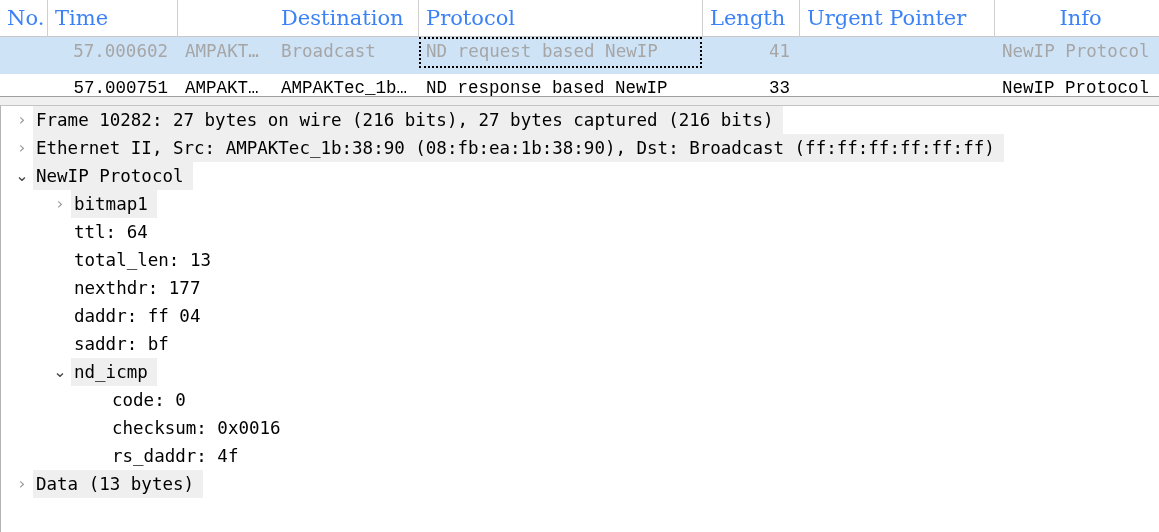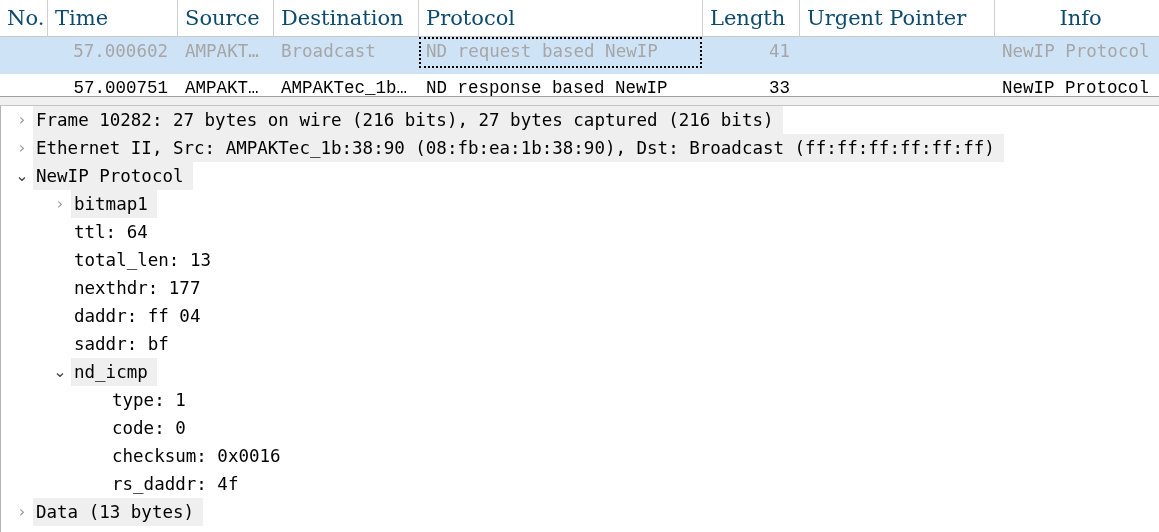--- a/index.html
+++ b/index.html
@@ -35,21 +35,21 @@
     background: #ffffff;
     border-bottom: 1px solid #c8c8c8;
   }
   .hcell {
     position: absolute;
     top: 0;
     height: 37px;
     line-height: 36px;
     font-family: "DejaVu Serif", serif;
     font-size: 21px;
-    color: #0c4a6e;
+    color: #3b82f6;
     padding-left: 7px;
     white-space: nowrap;
     overflow: hidden;
     border-right: 1px solid #cfcfcf;
   }
   .hcell.last { border-right: none; text-align: center; }
 
   .prow {
     position: relative;
     height: 37px;
@@ -131,21 +131,20 @@
 </style>
 </head>
 <body>
 
 <div id="app">
 
   <div id="packet-list">
     <div class="plist-header" id="plist-header">
         <div class="hcell" style="left: 0px; width: 48px;">No.</div>
         <div class="hcell" style="left: 48px; width: 130px;">Time</div>
-        <div class="hcell" style="left: 178px; width: 96px;">Source</div>
         <div class="hcell" style="left: 274px; width: 145px;">Destination</div>
         <div class="hcell" style="left: 419px; width: 284px;">Protocol</div>
         <div class="hcell" style="left: 703px; width: 97px;">Length</div>
         <div class="hcell" style="left: 800px; width: 195px;">Urgent Pointer</div>
         <div class="hcell last" style="left: 995px; width: 164px;">Info</div>
       </div>
     <div id="plist-rows">
         <div class="prow selected">
           <div class="pcell num" style="left: 0px; width: 48px;"></div>
           <div class="pcell num" style="left: 48px; width: 130px;">57.000602</div>
@@ -219,35 +218,30 @@
         <span class="tlabel">saddr: bf</span>
       </div>
       <div class="trow shaded">
         <span class="spacer" style="width: 48px;"></span>
         <span class="chev open">⌄</span>
         <span class="tlabel">nd_icmp</span>
       </div>
       <div class="trow">
         <span class="spacer" style="width: 86px;"></span>
         <span class="chev"></span>
-        <span class="tlabel">type: 1</span>
+        <span class="tlabel">code: 0</span>
       </div>
       <div class="trow">
         <span class="spacer" style="width: 86px;"></span>
         <span class="chev"></span>
-        <span class="tlabel">code: 0</span>
+        <span class="tlabel">checksum: 0x0016</span>
       </div>
       <div class="trow">
         <span class="spacer" style="width: 86px;"></span>
         <span class="chev"></span>
-        <span class="tlabel">checksum: 0x0016</span>
-      </div>
-      <div class="trow">
-        <span class="spacer" style="width: 86px;"></span>
-        <span class="chev"></span>
         <span class="tlabel">rs_daddr: 4f</span>
       </div>
       <div class="trow shaded">
         <span class="spacer" style="width: 10px;"></span>
         <span class="chev">›</span>
         <span class="tlabel">Data (13 bytes)</span>
       </div>
     </div>
 
 </div>

